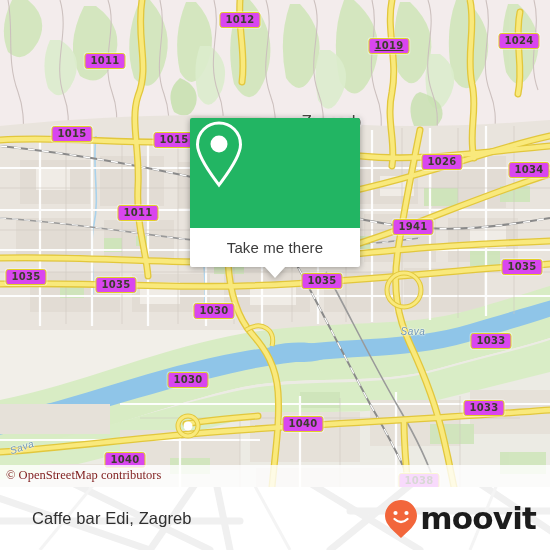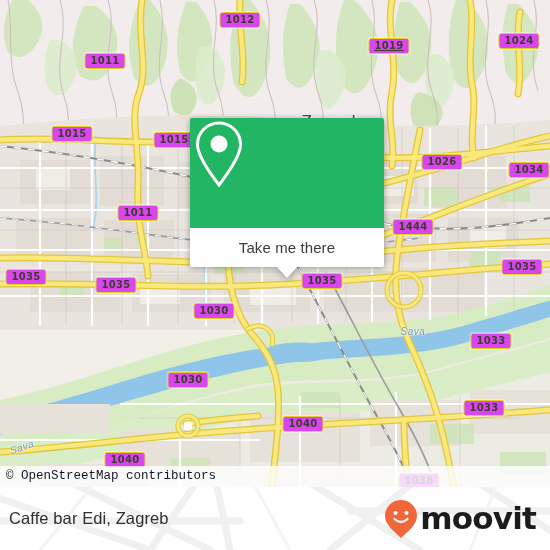--- a/index.html
+++ b/index.html
@@ -46,29 +46,29 @@
   }
   .waterlabel{
     font-size:10px;color:#6f97b8;font-style:italic;letter-spacing:.5px;
     text-shadow:0 0 2px #fff,0 0 2px #fff;
   }
 
   
   #attrib{
     position:absolute;left:0;bottom:0;width:100%;
     background:rgba(255,255,255,.80);
-    font-size:12.5px;color:#0f172a;
+    font-size:12.5px;color:#7f1d1d;
     padding:3px 0 4px 6px;
     box-sizing:border-box;
-    font-family:Liberation Mono, monospace;
+    font-family:Liberation Serif, serif;
   }
 
   
   #popup{
-    position:absolute;left:190px;top:118px;width:194px;
+    position:absolute;left:190px;top:118px;width:170px;
     filter:drop-shadow(0 1px 3px rgba(0,0,0,.35));
   }
   #popup-head{
     background:#22b563;height:110px;border-radius:2px 2px 0 0;
     display:flex;align-items:center;justify-content:center;
   }
   #popup-body{
     background:#ffffff;height:39px;border-radius:0 0 2px 2px;
     display:flex;align-items:center;justify-content:center;
     position:relative;
@@ -87,21 +87,21 @@
 
   
   #footer{
     position:absolute;left:0;bottom:0;width:550px;height:63px;
     background:#ffffff;overflow:hidden;
   }
   #footer-watermark{position:absolute;left:0;top:0;opacity:1;}
   #footer-inner{
     position:relative;width:100%;height:100%;
     display:flex;align-items:center;justify-content:space-between;
-    box-sizing:border-box;padding:0 14px 0 9px;
+    box-sizing:border-box;padding:0 14px 0 32px;
   }
   #footer-title{
     font-size:16.5px;color:#2f2f2f;font-family:"Liberation Sans", sans-serif;
     letter-spacing:.1px;white-space:nowrap;
   }
   #brand{display:flex;align-items:center;gap:2px;}
   #brand-word{
     font-size:31px;color:#1c1c1c;font-weight:bold;letter-spacing:-0.8px;
     font-family:"DejaVu Sans", sans-serif;line-height:31px;
   }
@@ -364,21 +364,21 @@
     <div id="shield-layer">
         <div class="shield" style="left: 240px; top: 20px;">1012</div>
         <div class="shield" style="left: 389px; top: 46px; text-decoration: underline;">1019</div>
         <div class="shield" style="left: 519px; top: 41px;">1024</div>
         <div class="shield" style="left: 105px; top: 61px;">1011</div>
         <div class="shield" style="left: 72px; top: 134px;">1015</div>
         <div class="shield" style="left: 174px; top: 140px;">1015</div>
         <div class="shield" style="left: 442px; top: 146px; margin-top: 16px;">1026</div>
         <div class="shield" style="left: 529px; top: 148px; margin-top: 22px;">1034</div>
         <div class="shield" style="left: 138px; top: 213px;">1011</div>
-        <div class="shield" style="left: 413px; top: 227px;">1444</div>
+        <div class="shield" style="left: 413px; top: 227px;">1941</div>
         <div class="shield" style="left: 26px; top: 277px;">1035</div>
         <div class="shield" style="left: 116px; top: 285px;">1035</div>
         <div class="shield" style="left: 322px; top: 281px;">1035</div>
         <div class="shield" style="left: 522px; top: 267px;">1035</div>
         <div class="shield" style="left: 214px; top: 311px;">1030</div>
         <div class="shield" style="left: 491px; top: 341px;">1033</div>
         <div class="shield" style="left: 188px; top: 380px;">1030</div>
         <div class="shield" style="left: 484px; top: 408px;">1033</div>
         <div class="shield" style="left: 303px; top: 424px;">1040</div>
         <div class="shield" style="left: 125px; top: 460px;">1040</div>

